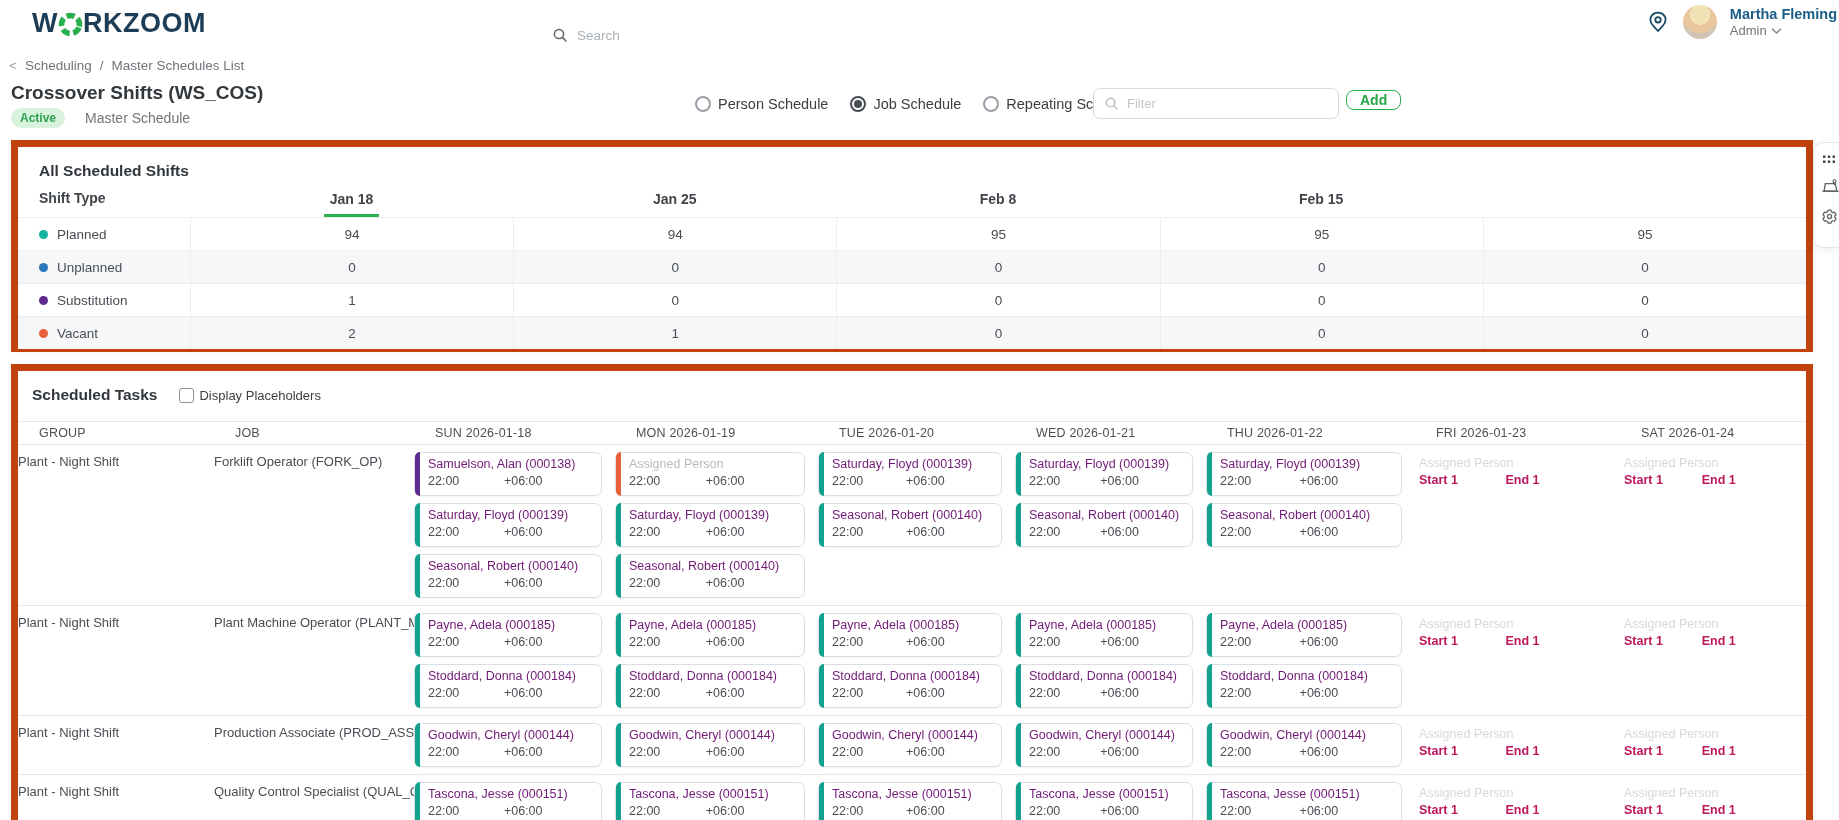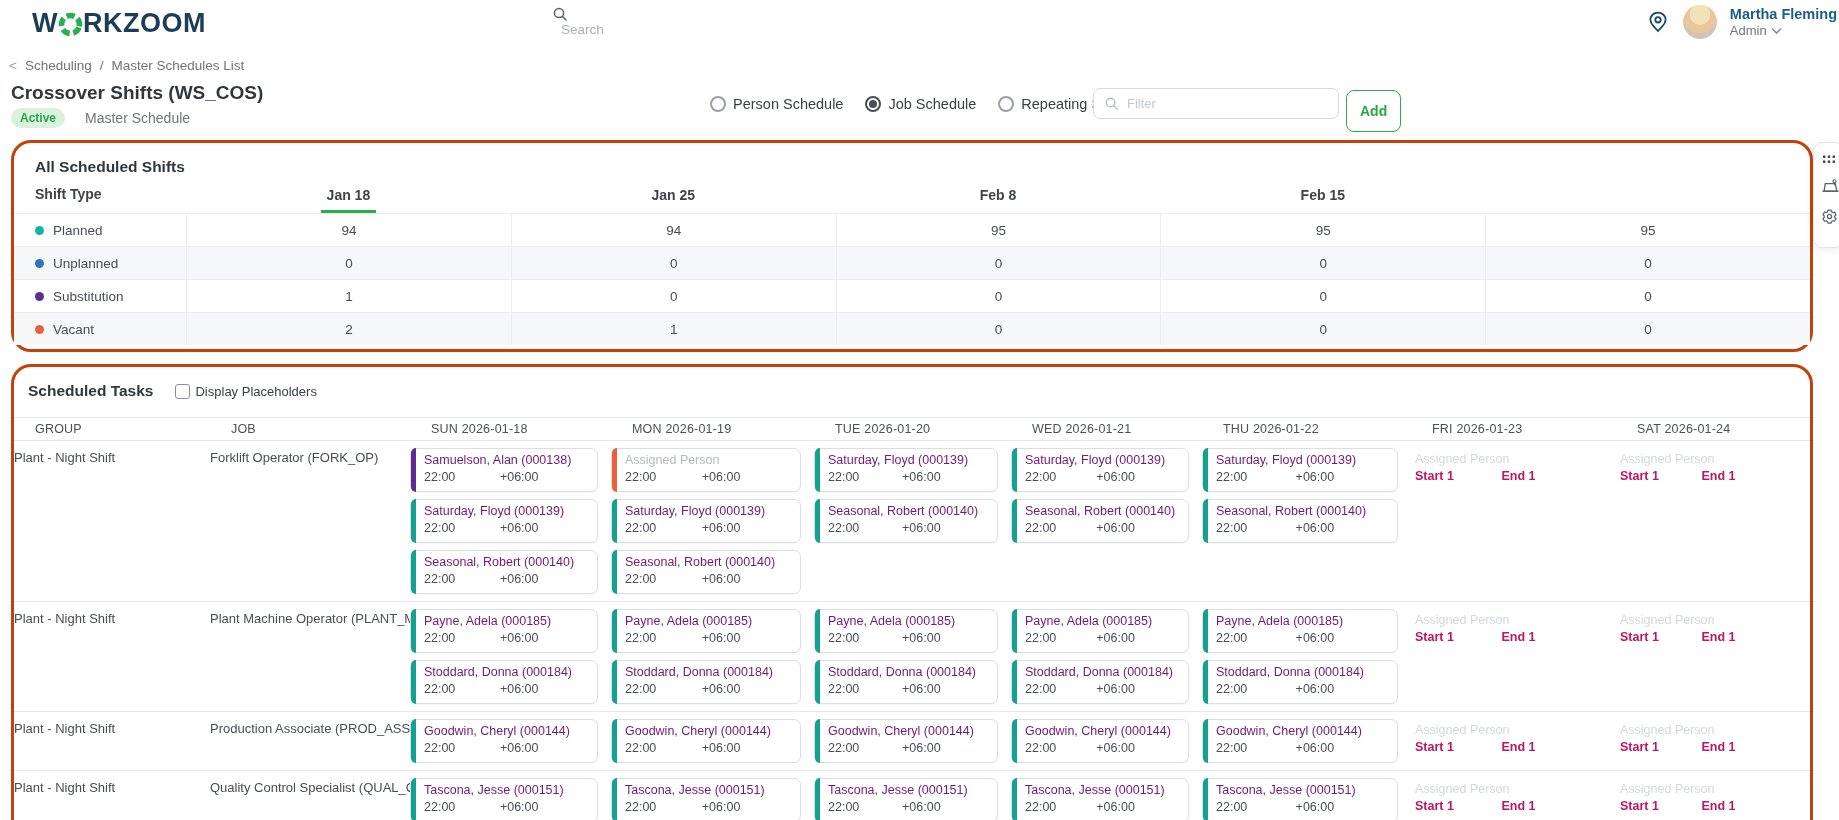--- a/index.html
+++ b/index.html
@@ -6,56 +6,56 @@
   html,body { background:#fff; }
   .screen {
     position:relative; width:1839px; height:820px; overflow:hidden;
     background:#fff; font-family:"Liberation Sans", sans-serif; color:#3c4043;
   }
   
   .topbar { position:absolute; left:0; top:0; width:100%; height:47px; background:#fff; }
   .logo { position:absolute; left:32px; top:8px; display:flex; align-items:center;
           font-size:27px; font-weight:800; letter-spacing:.5px; color:#1d3c55; }
   .logo svg { margin:2px -1px 0 -1px; }
-  .searchbar { position:absolute; left:540px; top:6px; width:786px; height:31px;
-onsubmit     background:#f5f6f8; border-radius:8px; display:flex; align-items:flex-start; padding:0 12px;flex-direction:column; }
+  .searchbar { position:absolute; left:540px; top:12px; width:786px; height:31px;
+onsubmit     background:#f5f6f8; border-radius:8px; display:flex; align-items:flex-end; padding:0 12px; }
   .searchbar input { border:none; outline:none; background:transparent; font-size:13.5px;
      font-family:"Liberation Sans",sans-serif; color:#3c4043; width:100%; margin-left:9px; }
   .searchbar input::placeholder { color:#aab0b6; }
   .user-area { position:absolute; right:0; top:5px; display:flex; align-items:center; gap:13px; padding-right:2px; }
   .avatar { width:34px; height:34px; border-radius:50%;
      background:radial-gradient(circle at 50% 28%, #f2e3b6 0 34%, #e9c69c 35% 62%, #cfc4b6 63% 100%); }
   .user-name { font-size:14.5px; font-weight:bold; color:#1a5e87; line-height:17px; }
   .user-role { font-size:13px; color:#70757a; display:flex; align-items:center; gap:4px; }
   
   .breadcrumb { position:absolute; left:9px; top:58px; display:flex; gap:8px; align-items:center;
      font-size:13.5px; color:#6e747a; }
   .breadcrumb .back { color:#9aa0a6; }
   
   .page-title { position:absolute; left:11px; top:82px; font-size:19px; font-weight:bold; color:#32373c; }
   .badge-row { position:absolute; left:11px; top:108px; display:flex; align-items:center; gap:20px; }
   .badge { background:#d9f2de; color:#2da44e; font-size:12px; font-weight:bold;
      padding:3px 9px; border-radius:10px; }
   .subtitle { font-size:14px; color:#70757a; }
-  .radio-group { position:absolute; left:695px; top:96px; display:flex; gap:22px; align-items:center;margin-left:15px; }
+  .radio-group { position:absolute; left:695px; top:96px; display:flex; gap:22px; align-items:center; }
   .radio-item { display:flex; align-items:center; gap:7px; font-size:14.5px; color:#3c4043; cursor:default; }
   .radio { width:16px; height:16px; border:2px solid #9aa0a6; border-radius:50%; position:relative; background:#fff; }
   .radio.checked { border-color:#4a4e54; }
   .radio.checked::after { content:""; position:absolute; left:2px; top:2px; width:8px; height:8px;
      border-radius:50%; background:#4a4e54; }
   .filterbox { position:absolute; left:1093px; top:88px; width:246px; height:31px;
      border:1.5px solid #d7dade; border-radius:7px; background:#fff; display:flex; align-items:center; padding:0 10px; }
   .filterbox input { border:none; outline:none; font-size:13px; width:100%; margin-left:8px;
      font-family:"Liberation Sans",sans-serif; color:#3c4043; }
   .filterbox input::placeholder { color:#c2c7cc; }
-  .add-btn { position:absolute; left:1346px; top:90px; height:42px; padding:0 13px;
+  .add-btn { position:absolute; left:1346px; top:90px; height:20px; padding:0 13px;
      border:1.5px solid #2aaf4f; border-radius:8px; background:#fff; color:#27a844;
      font-size:14px; font-weight:bold; font-family:"Liberation Sans",sans-serif; display:flex; align-items:center; }
   
-  .panel { position:absolute; background:#fff; border:3px solid #c2410c; border-radius:20px;
+  .panel { position:absolute; background:#fff; border:7px solid #c2410c; border-radius:0;
      box-shadow:0 1px 2px rgba(0,0,0,.03); }
   .shifts-panel { left:11px; top:140px; width:1802px; height:212px; }
   .panel-heading { font-size:15.5px; font-weight:bold; color:#32373c; }
   .shifts-panel .panel-heading { padding:15px 0 0 21px; }
   .sh-grid { display:grid; grid-template-columns:172px repeat(5, 1fr); }
   .sh-head { margin-top:10px; }
   .sh-head .first { padding-left:21px; font-size:14px; font-weight:bold; color:#3f444a; }
   .sh-head-col { text-align:center; }
   .week-label { display:inline-block; font-size:14px; font-weight:bold; color:#3f444a; padding:0 6px 7px 6px; }
   .week-label.active { border-bottom:3px solid #2aaf4f; }

